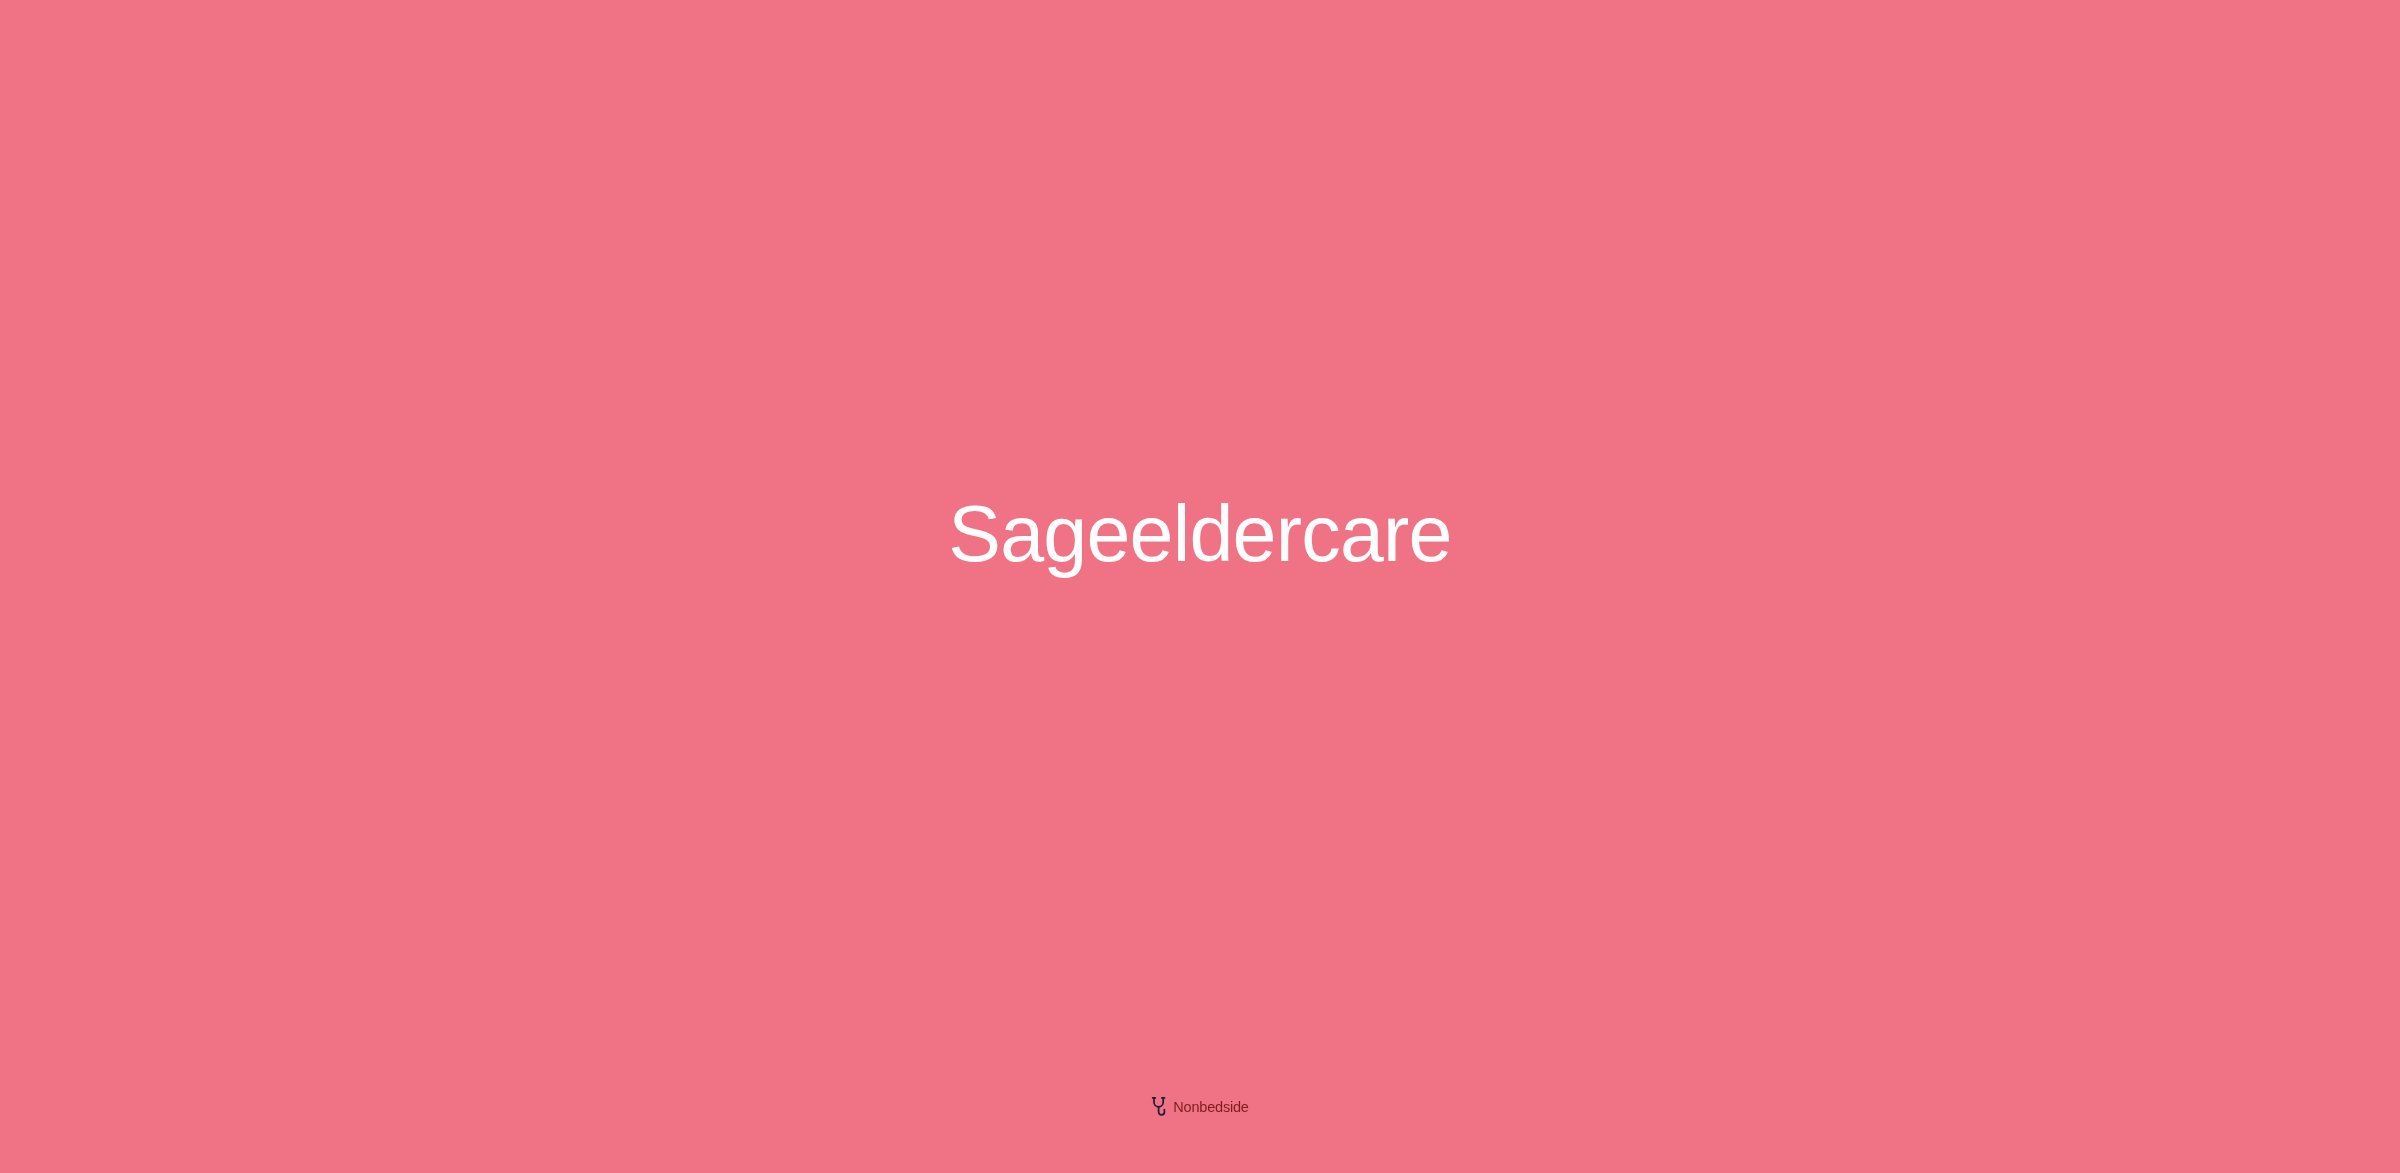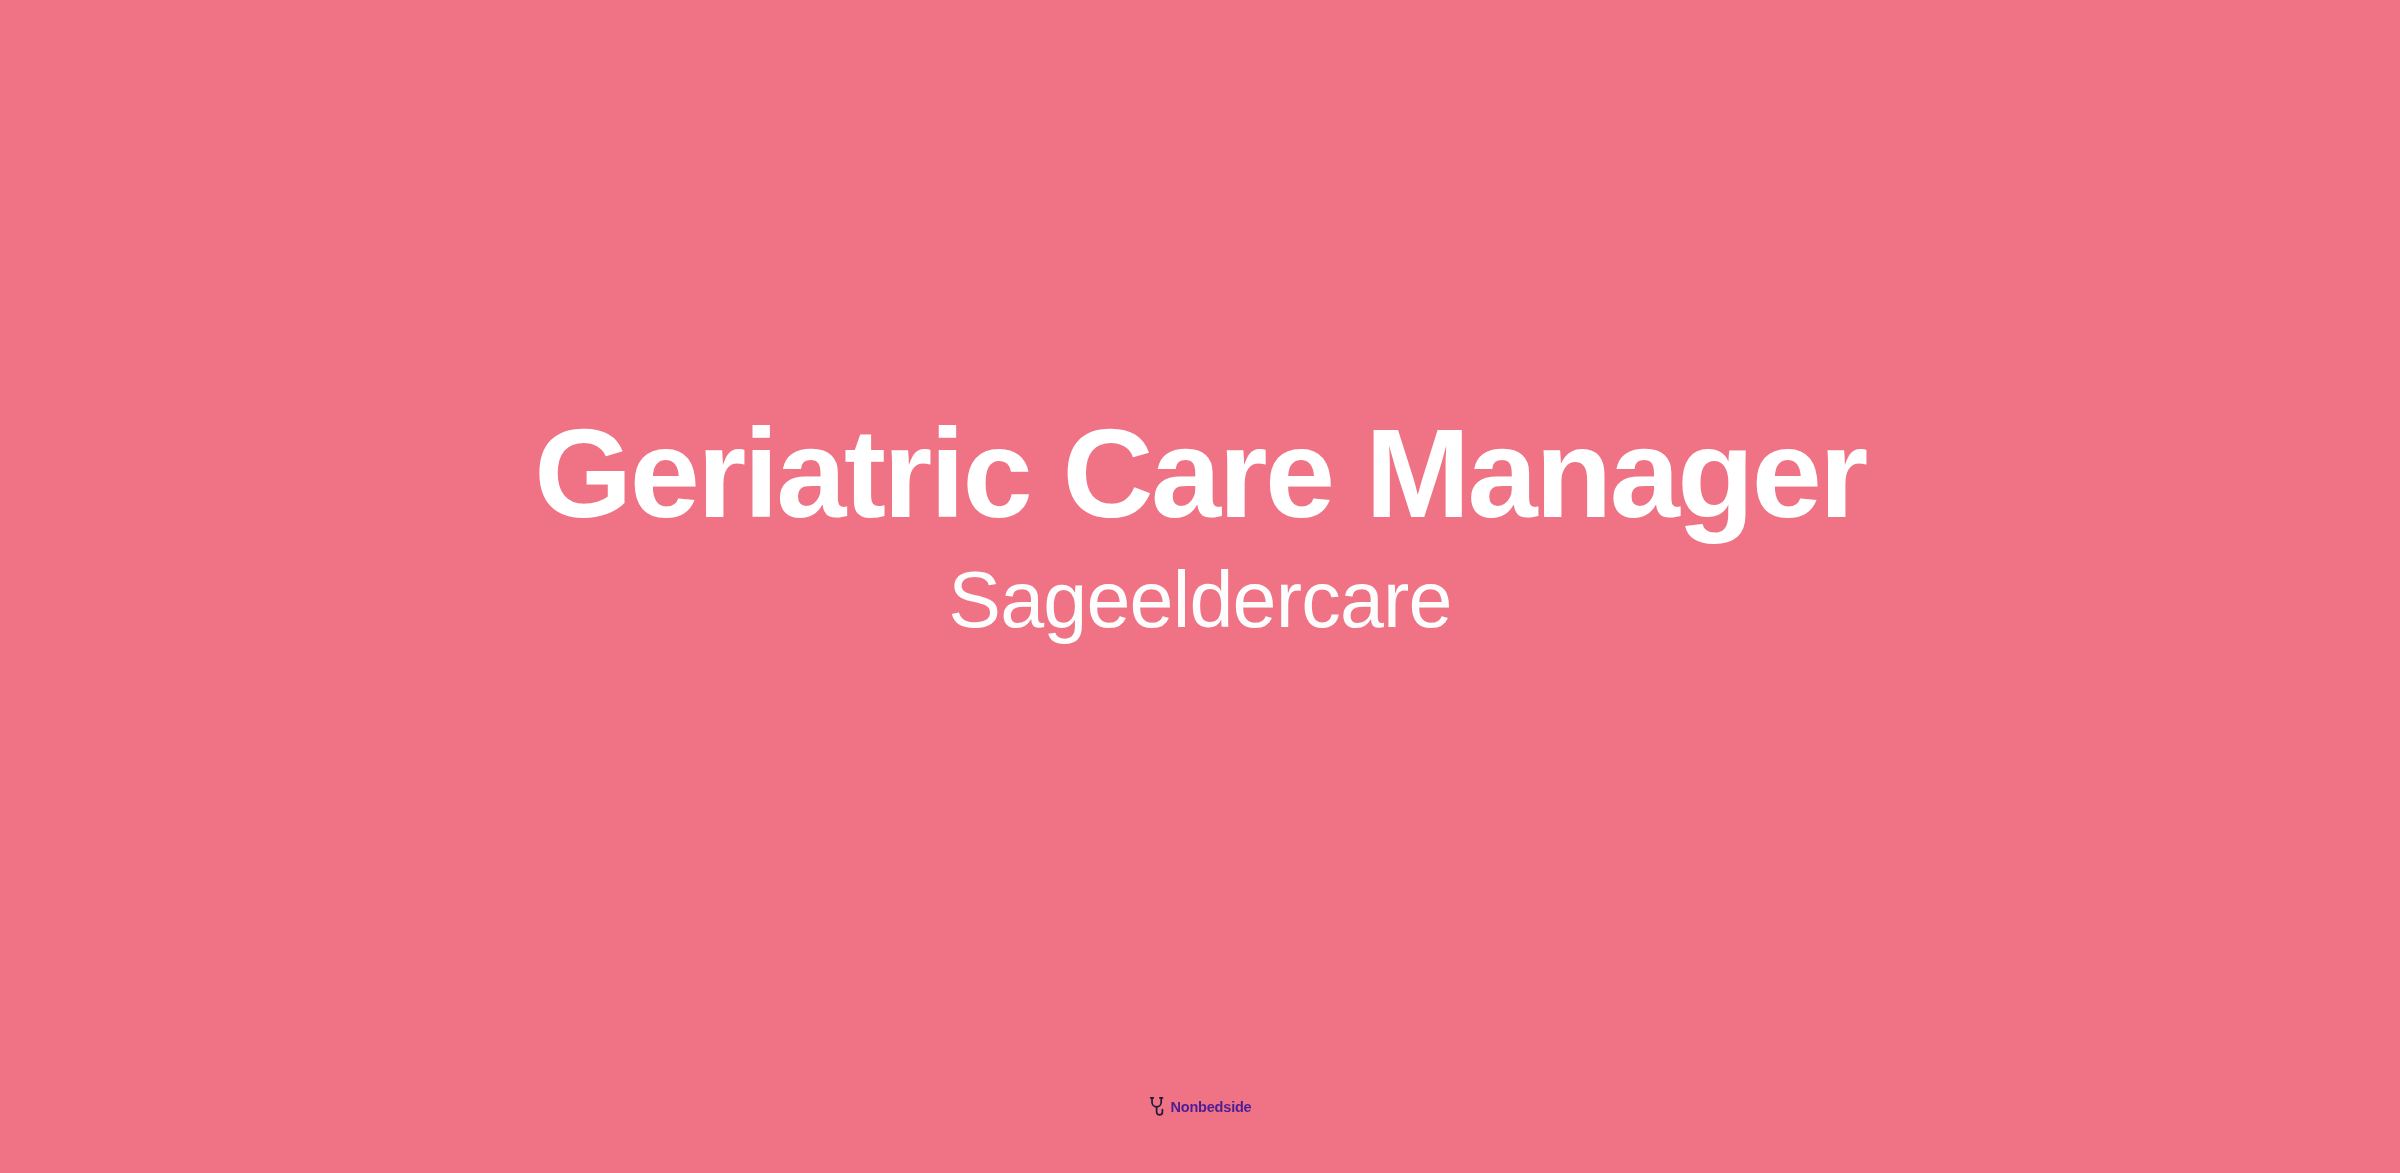--- a/index.html
+++ b/index.html
@@ -83,34 +83,33 @@
   .stethoscope-icon {
     width: 17px;
     height: 22px;
     display: block;
     flex: 0 0 auto;
   }
 
   .brand-name {
     font-family: "Liberation Sans", sans-serif;
     font-size: 14.5px;
-    font-weight: bold;
-    color: #4c1d95;
+    font-weight: normal;
+    color: #7f1d1d;
     letter-spacing: -0.2px;
     line-height: 1;
     white-space: nowrap;
   }
 </style>
 </head>
 <body>
 
 <div class="slide">
 
   <div class="title-block">
-    <div class="slide-title">Geriatric Care Manager</div>
     <div class="slide-subtitle">Sageeldercare</div>
   </div>
 
   <div class="brand-footer">
     <div class="brand-lockup">
       <span class="stethoscope-icon">
         <svg viewBox="0 0 17 22" width="17" height="22" xmlns="http://www.w3.org/2000/svg">
           <g fill="none" stroke="#1d1b38" stroke-width="1.7" stroke-linecap="round" stroke-linejoin="round">
             <path d="M3.0 2.0 L3.0 6.2 A4.6 4.6 0 0 0 12.2 6.2 L12.2 2.0"></path>
             <path d="M1.7 1.9 L4.3 1.9"></path>

